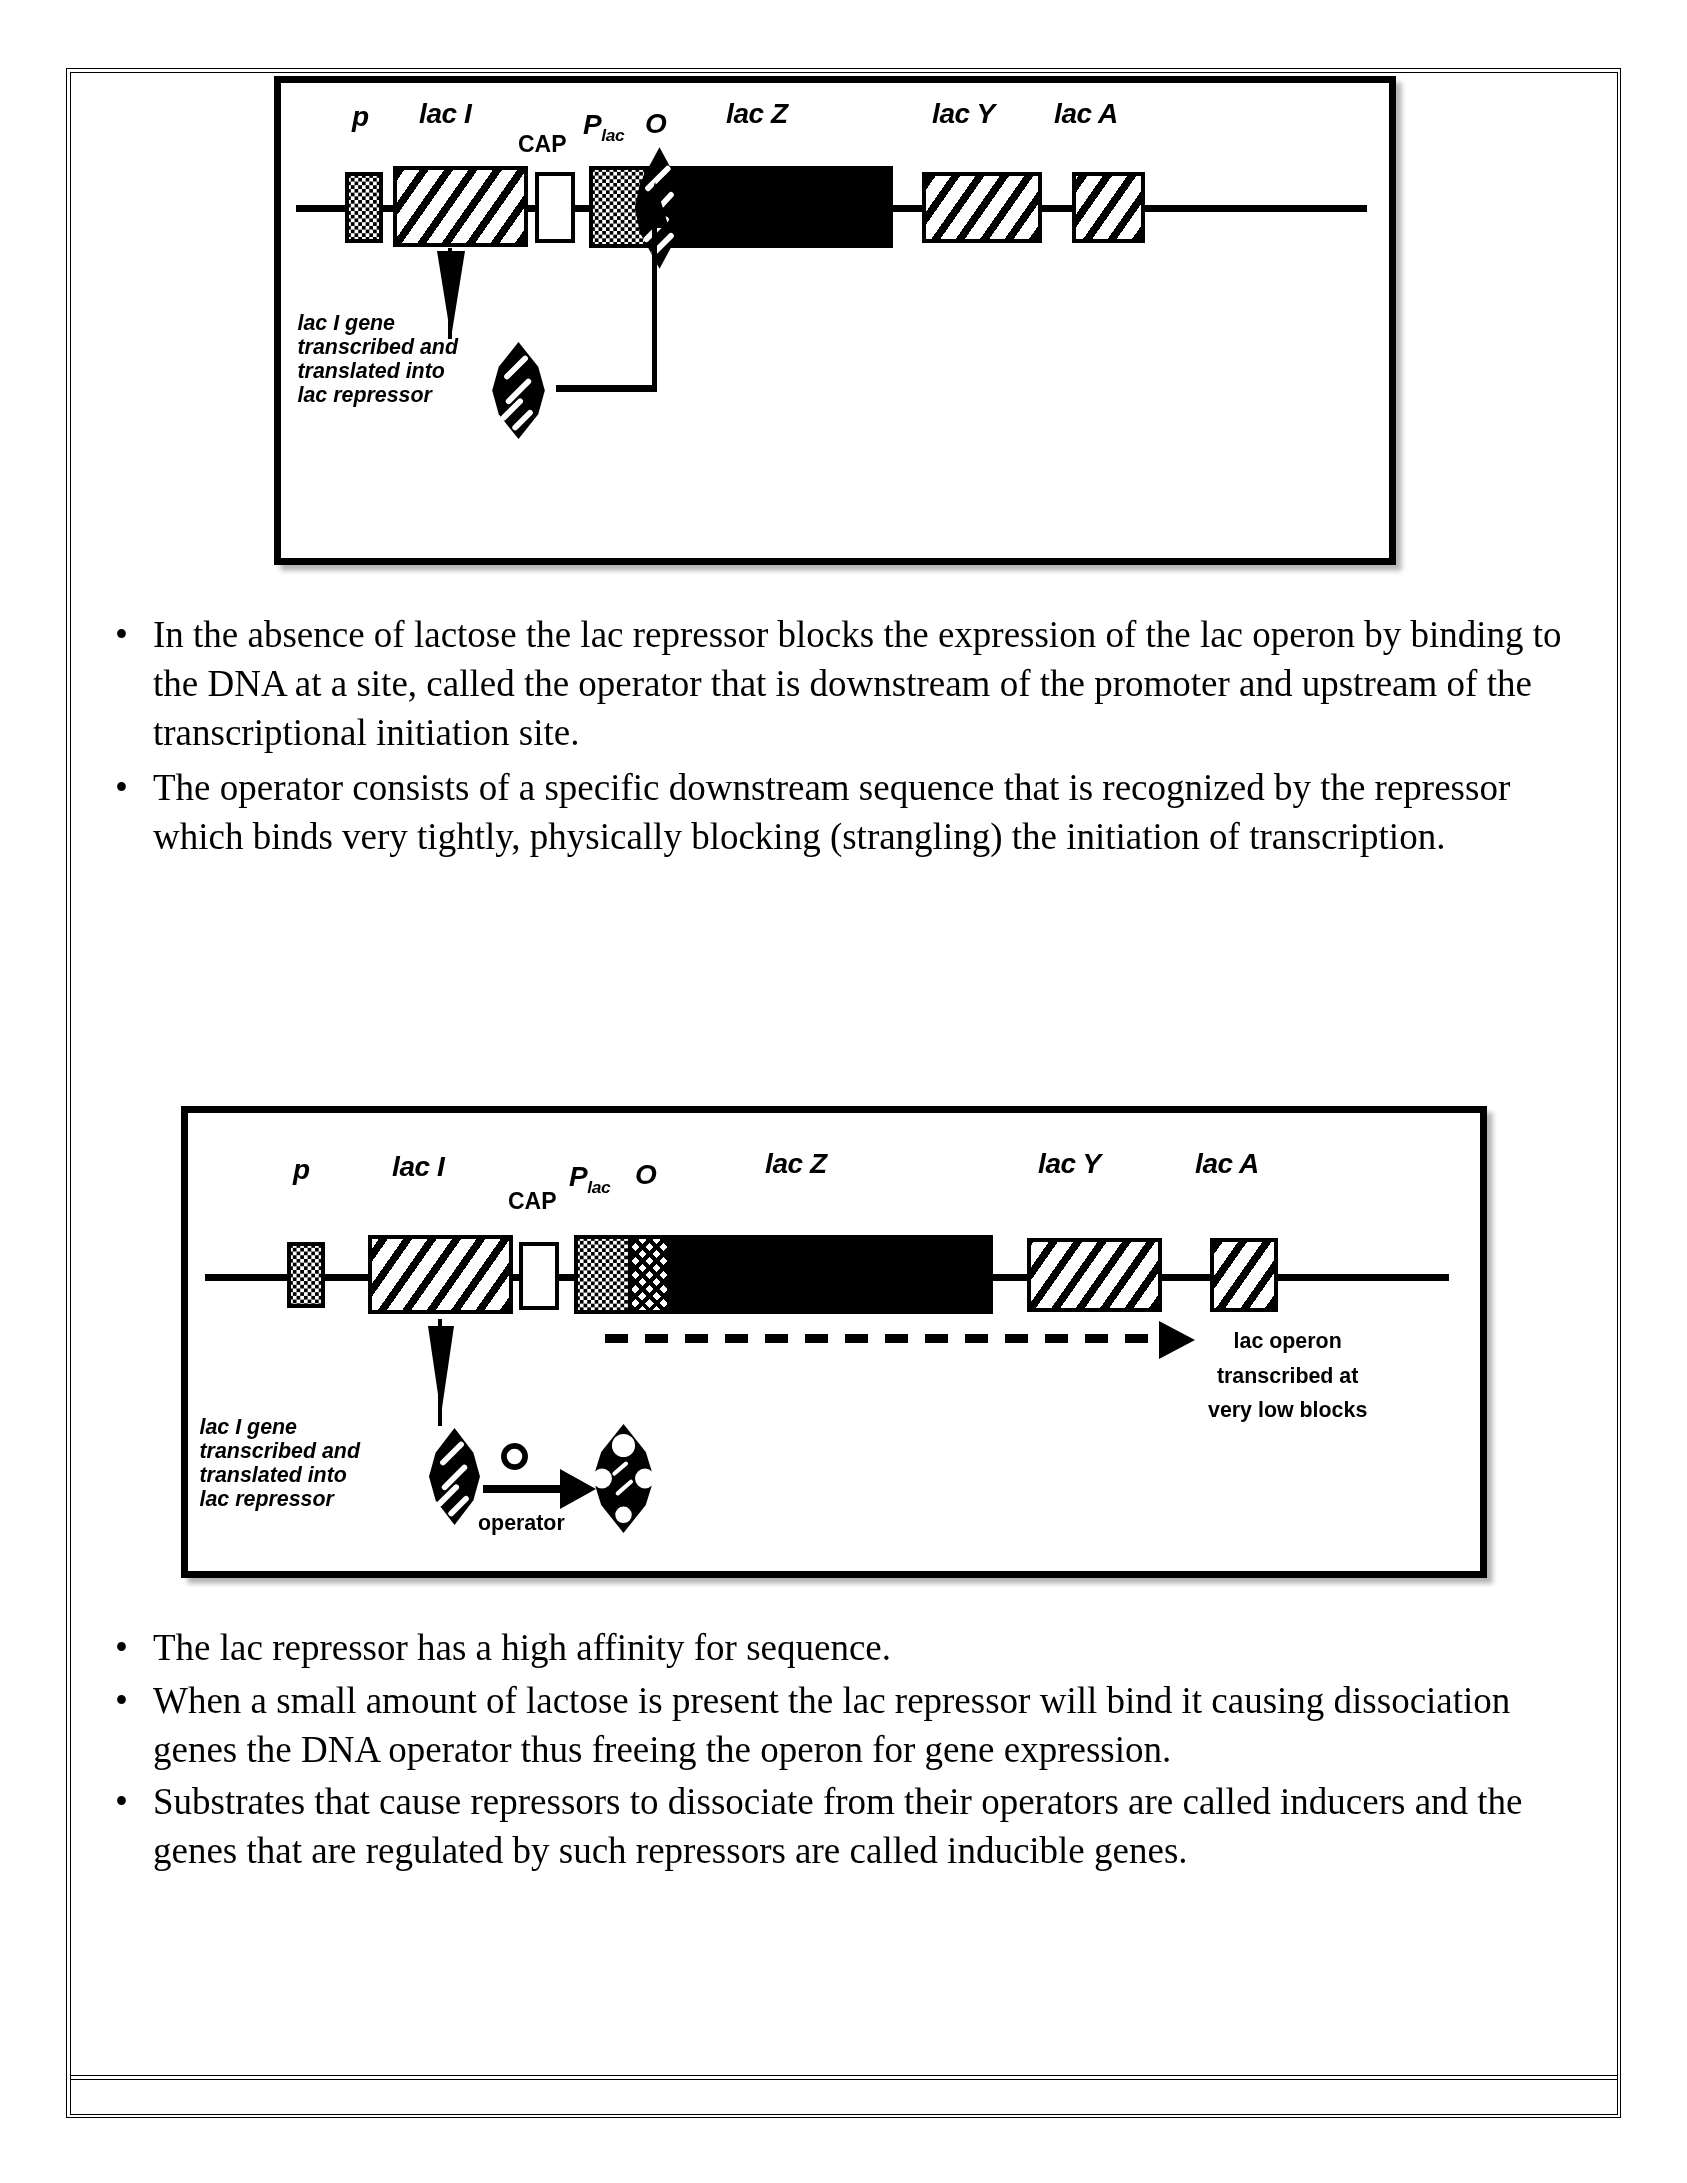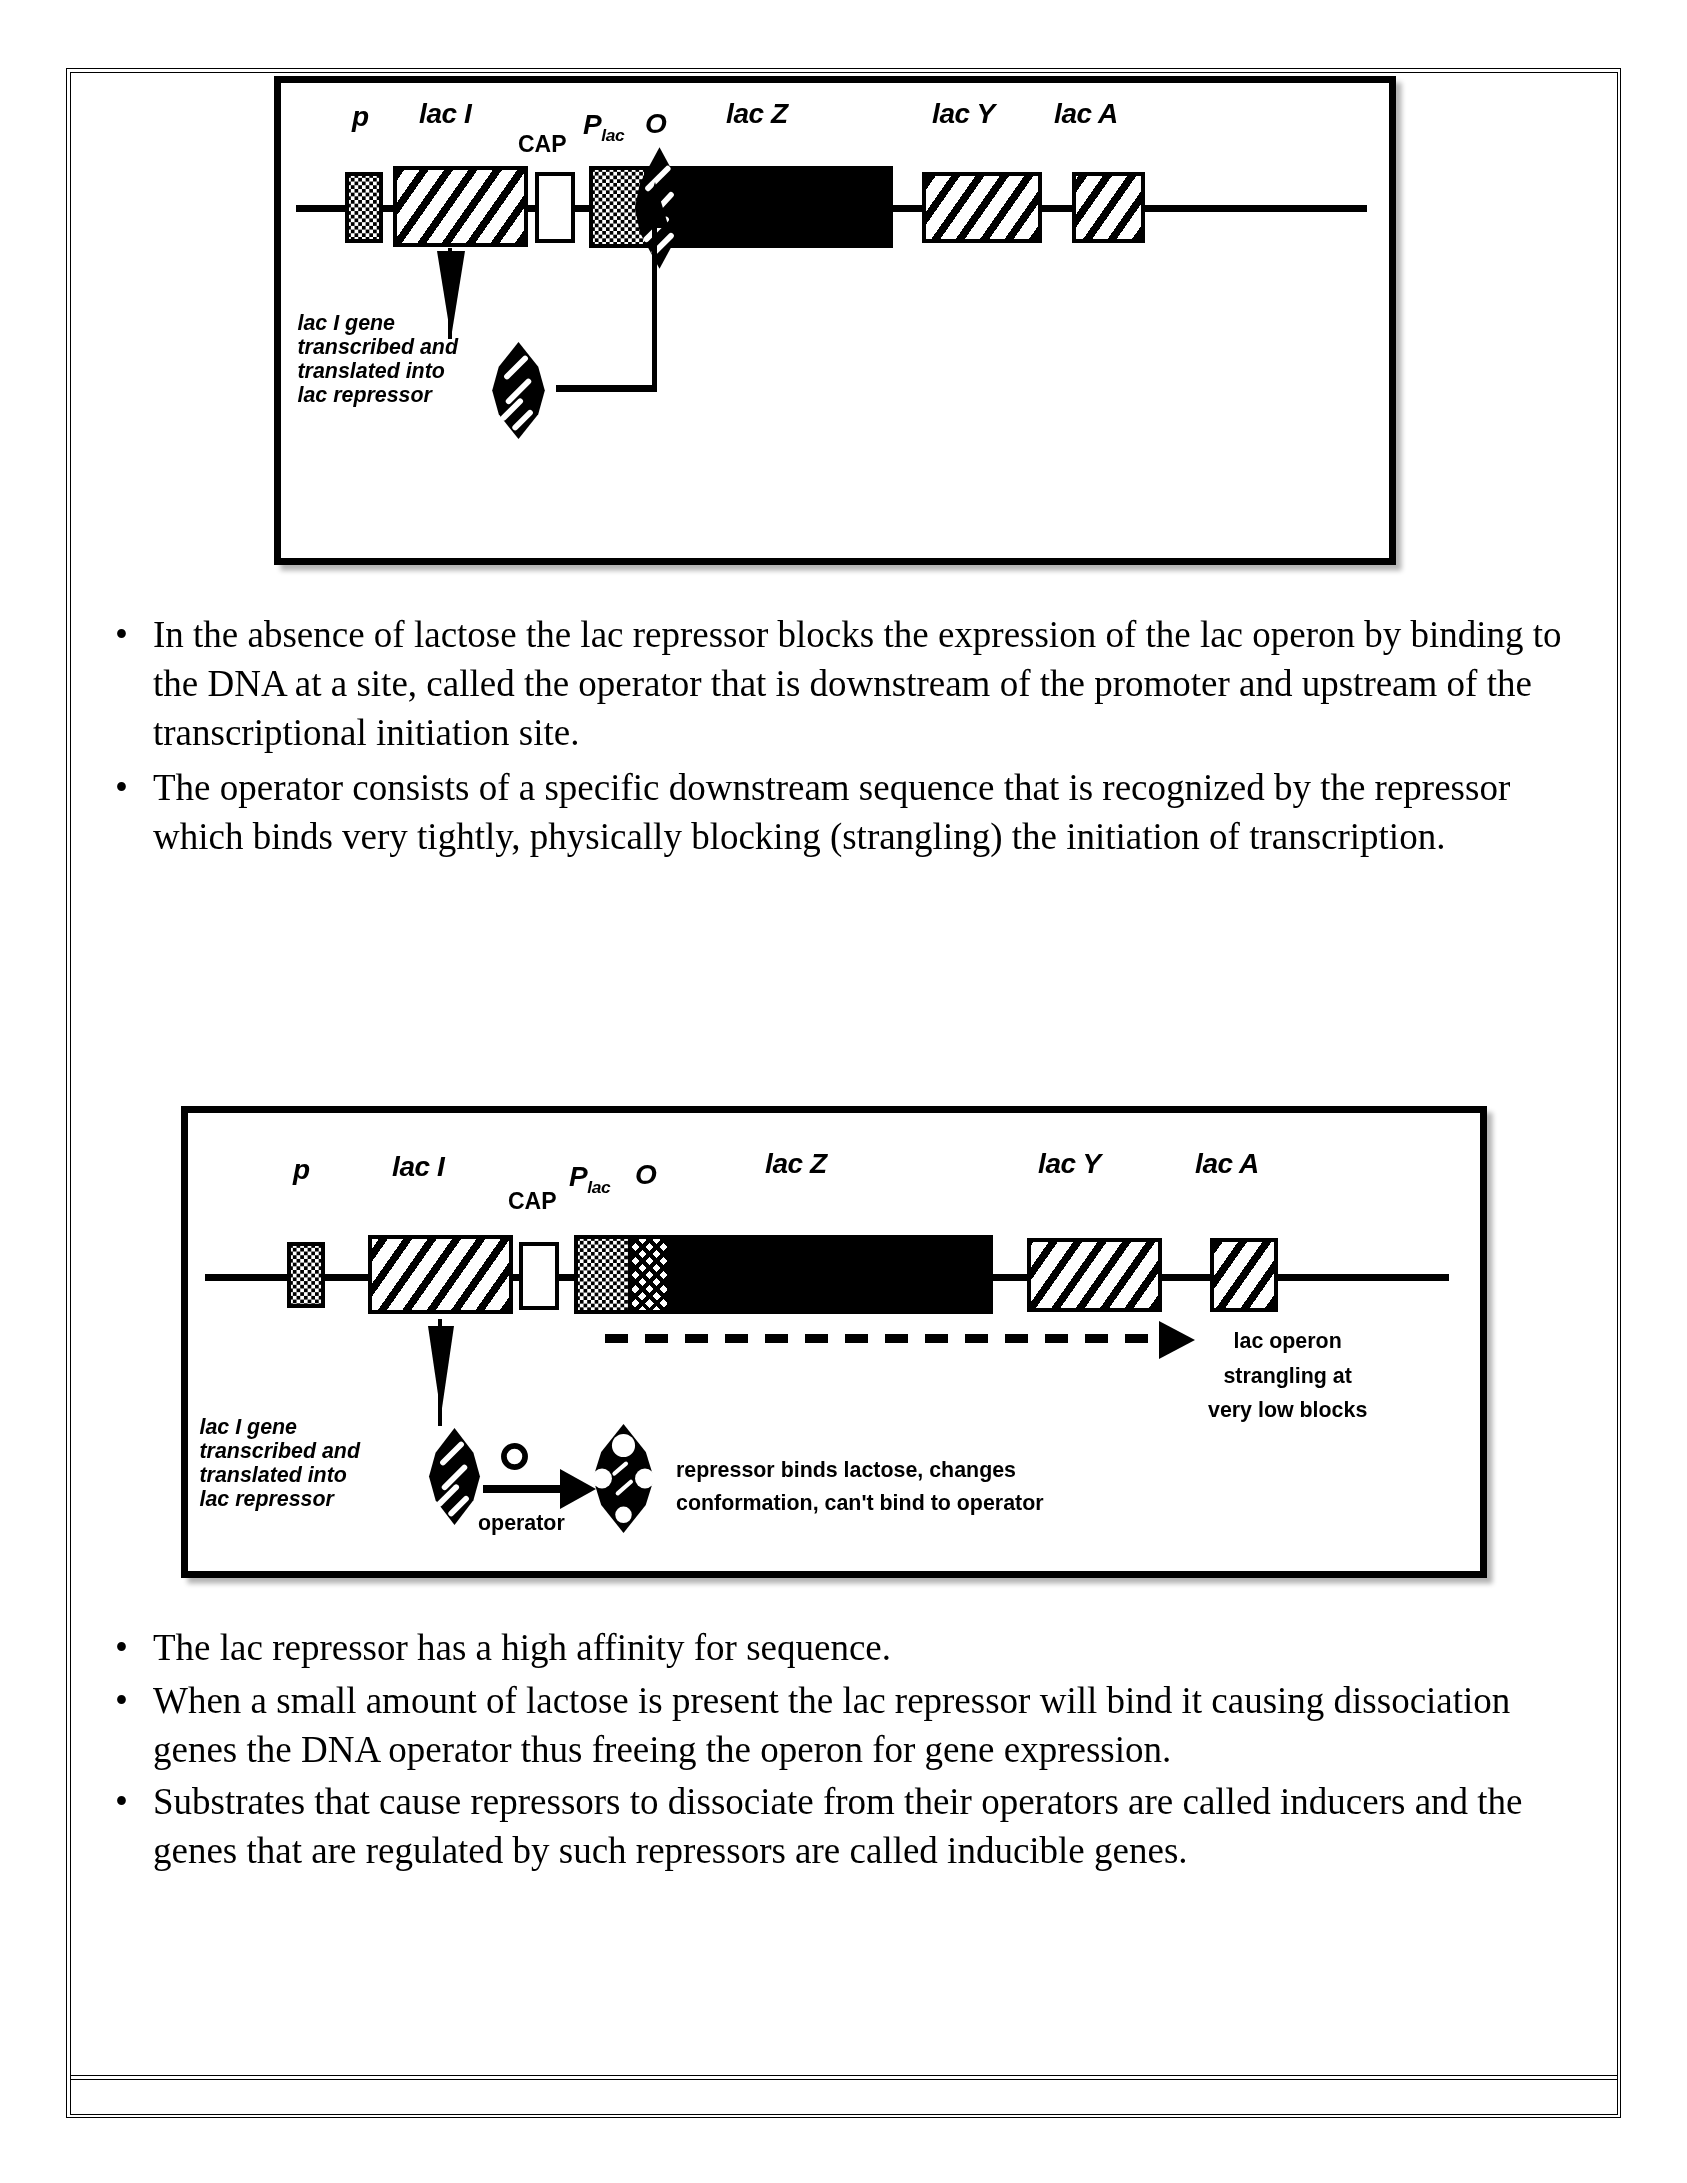--- a/index.html
+++ b/index.html
@@ -344,28 +344,24 @@
 
       <div class="fig-label desc italic" style="left:11.5px; top:303px;">
         <div>lac I gene</div>
         <div>transcribed and</div>
         <div>translated into</div>
         <div>lac repressor</div>
       </div>
 
       <div class="fig-label desc" style="left:290px; top:399px;">operator</div>
 
-      <div class="fig-label desc" style="left:488px; top:341px; line-height:1.55;">
-        <div>repressor  binds lactose, changes</div>
-        <div>conformation, can't bind to operator</div>
-      </div>
 
       <div class="fig-label desc" style="left:1020px; top:211px; line-height:1.62;text-align:center;">
         <div>lac operon</div>
-        <div>strangling at</div>
+        <div>transcribed at</div>
         <div>very low blocks</div>
       </div>
 
     </div>
   </div>
 
   <div class="bullet-block" style="left:115px; top:1623px; width:1483px;">
     <div class="bullet-row" style="margin-bottom:3.3px;">
       <div class="bullet-dot">•</div>
       <div class="bullet-text">The lac repressor has a high affinity for sequence.</div>

